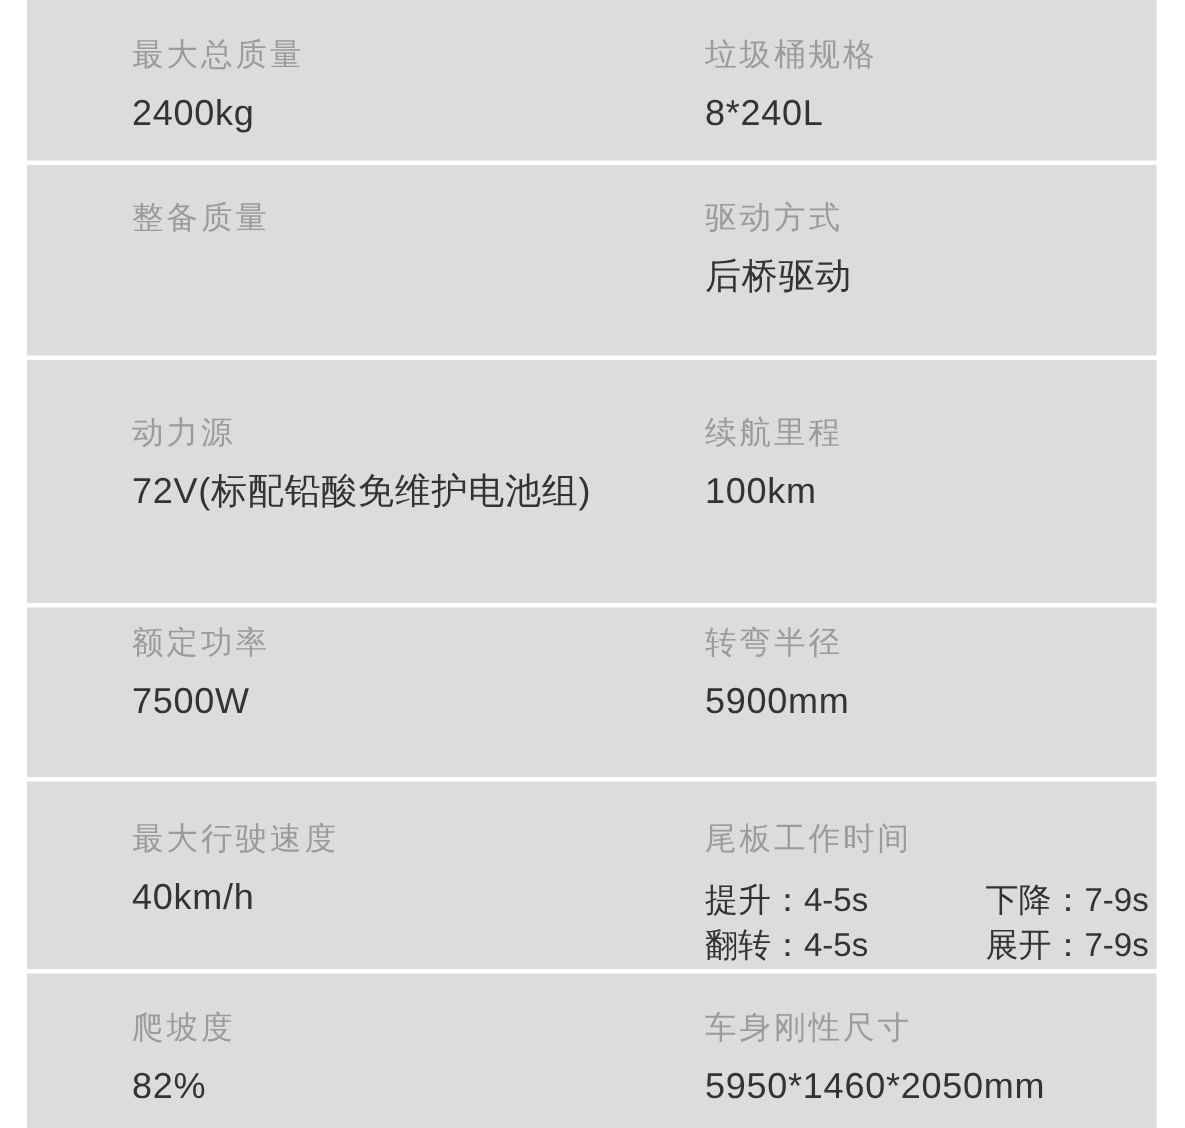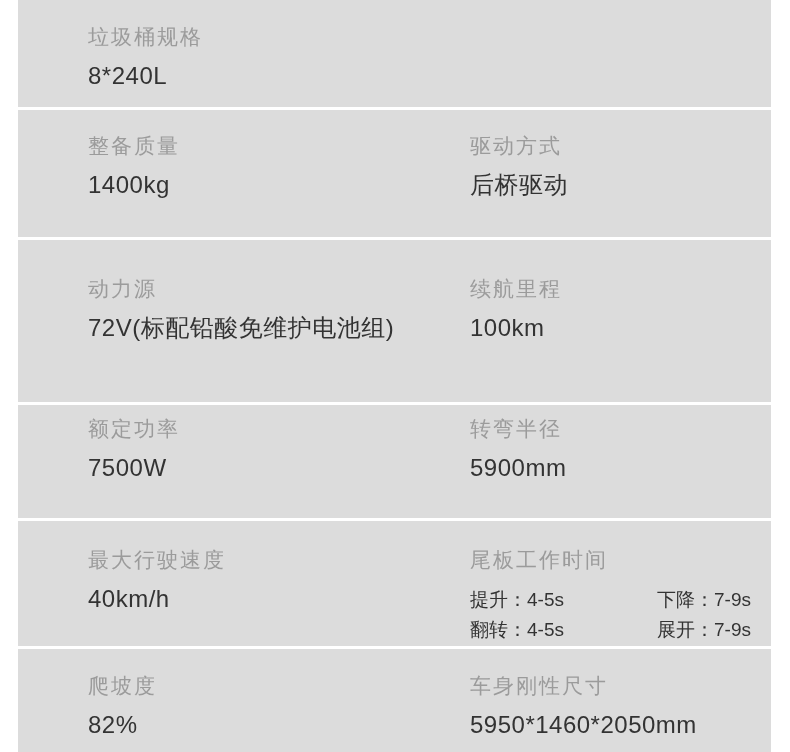--- a/index.html
+++ b/index.html
@@ -50,43 +50,46 @@
     letter-spacing: 0.5px;
     white-space: nowrap;
   }
   .sub-grid {
     margin-top: 14px;
     display: grid;
     grid-template-columns: 187px auto;
     column-gap: 0;
   }
   .sub-spec {
-    font-size: 19px;
+    font-size: 22px;
     line-height: 30px;
     color: #333333;
     white-space: nowrap;
   }
 </style>
 </head>
 <body>
 
 <div class="page">
   <div class="spec-table">
 
     <div class="spec-row r1">
       <div class="cell">
+        <div class="spec-label">最大总质量</div>
+        <div class="spec-value">2400kg</div>
+      </div>
+      <div class="cell">
         <div class="spec-label">垃圾桶规格</div>
         <div class="spec-value">8*240L</div>
       </div>
     </div>
 
     <div class="spec-row r2">
       <div class="cell">
         <div class="spec-label">整备质量</div>
-        <div class="spec-value">1400kg</div>
       </div>
       <div class="cell">
         <div class="spec-label">驱动方式</div>
         <div class="spec-value">后桥驱动</div>
       </div>
     </div>
 
     <div class="spec-row r3">
       <div class="cell">
         <div class="spec-label">动力源</div>

